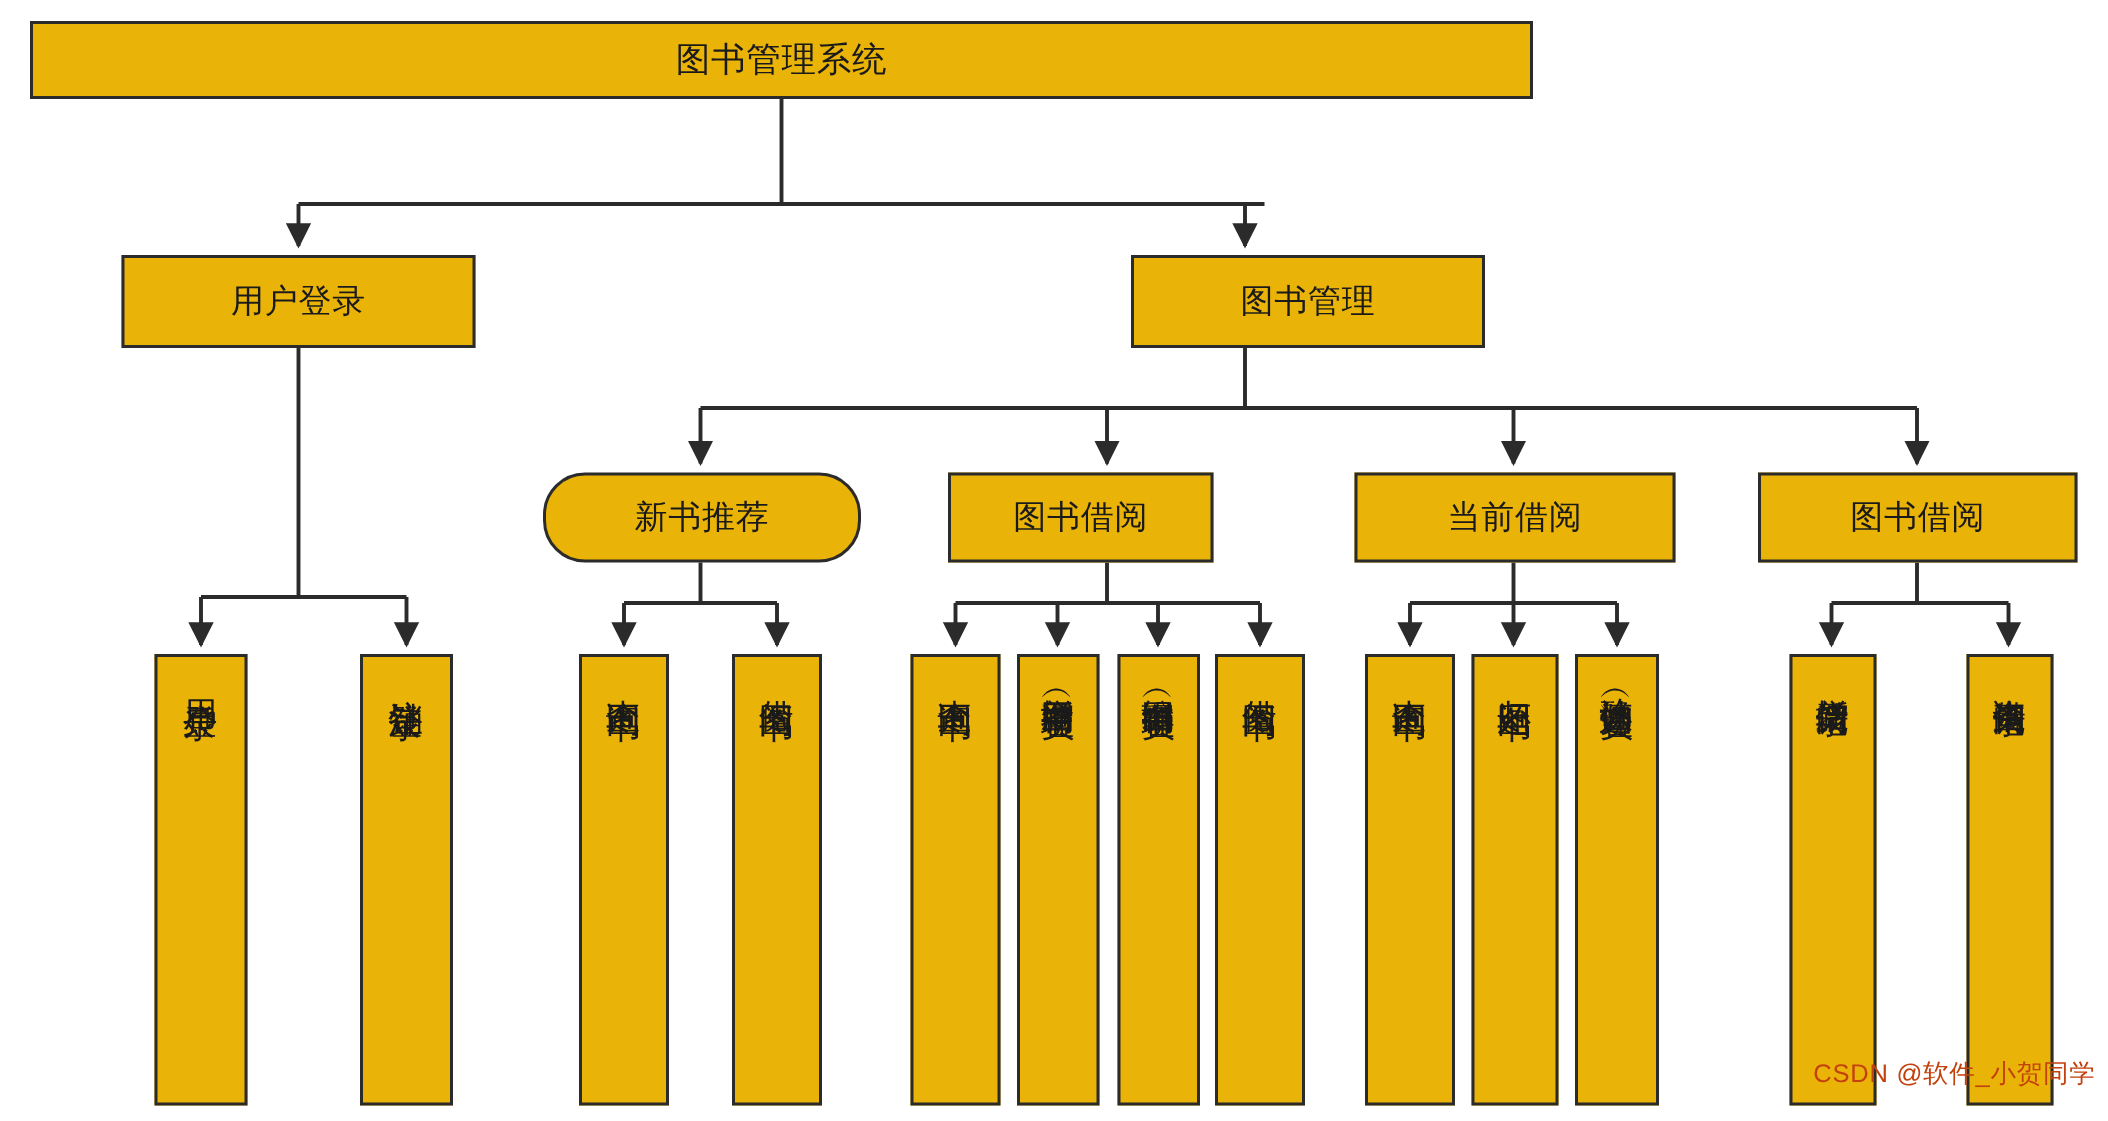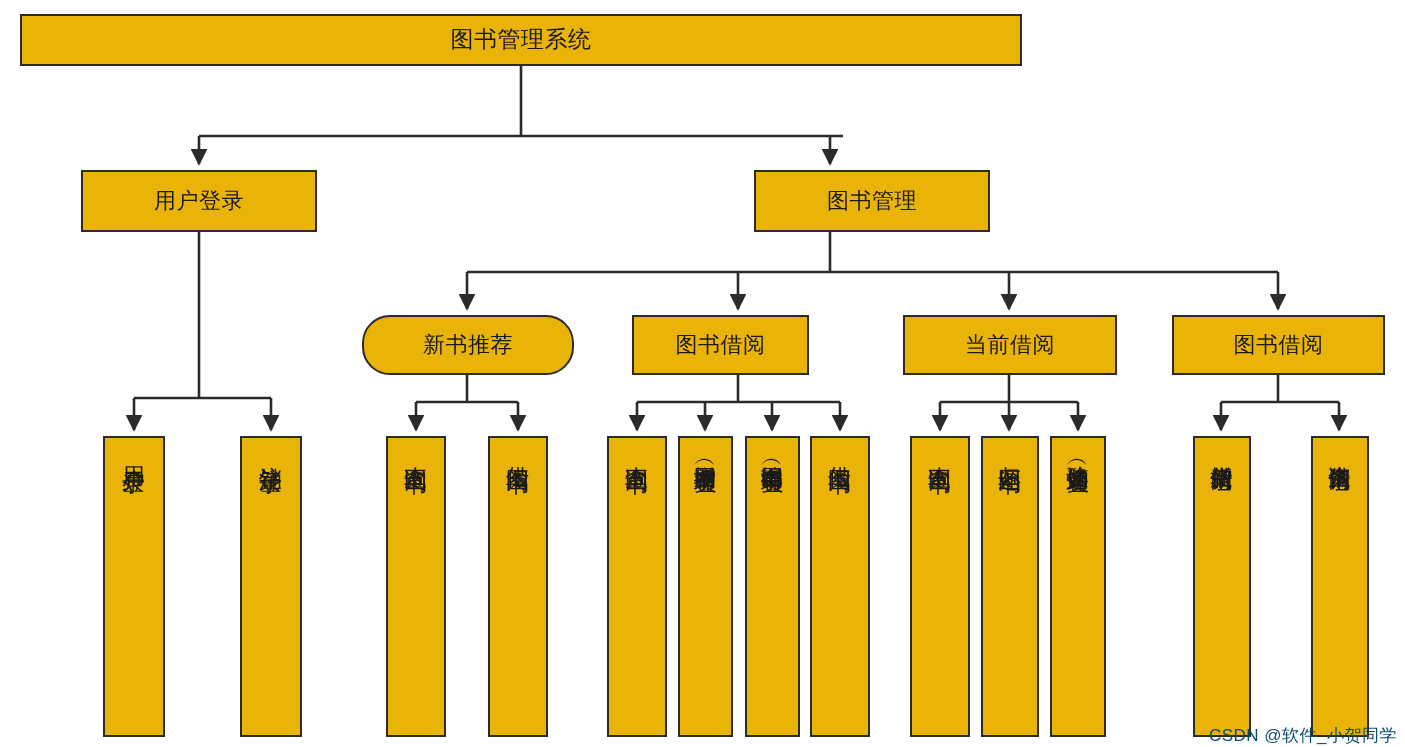--- a/index.html
+++ b/index.html
@@ -65,23 +65,23 @@
     letter-spacing: 2px;
     white-space: nowrap;
   }
   .node.vert.tall .label {
     font-size: 22px;
     letter-spacing: 1px;
   }
   #watermark {
     position: absolute;
     right: 8px;
-    bottom: 0;
+    bottom: 20px;
     font-size: 17px;
-    color: #0c4a6e;
+    color: #c2410c;
     letter-spacing: 0.5px;
     z-index: 5;
     white-space: nowrap;
     font-family: "Liberation Sans", "DejaVu Sans", sans-serif;
   }
 </style>
 </head>
 <body>
 
 <div id="canvas">

